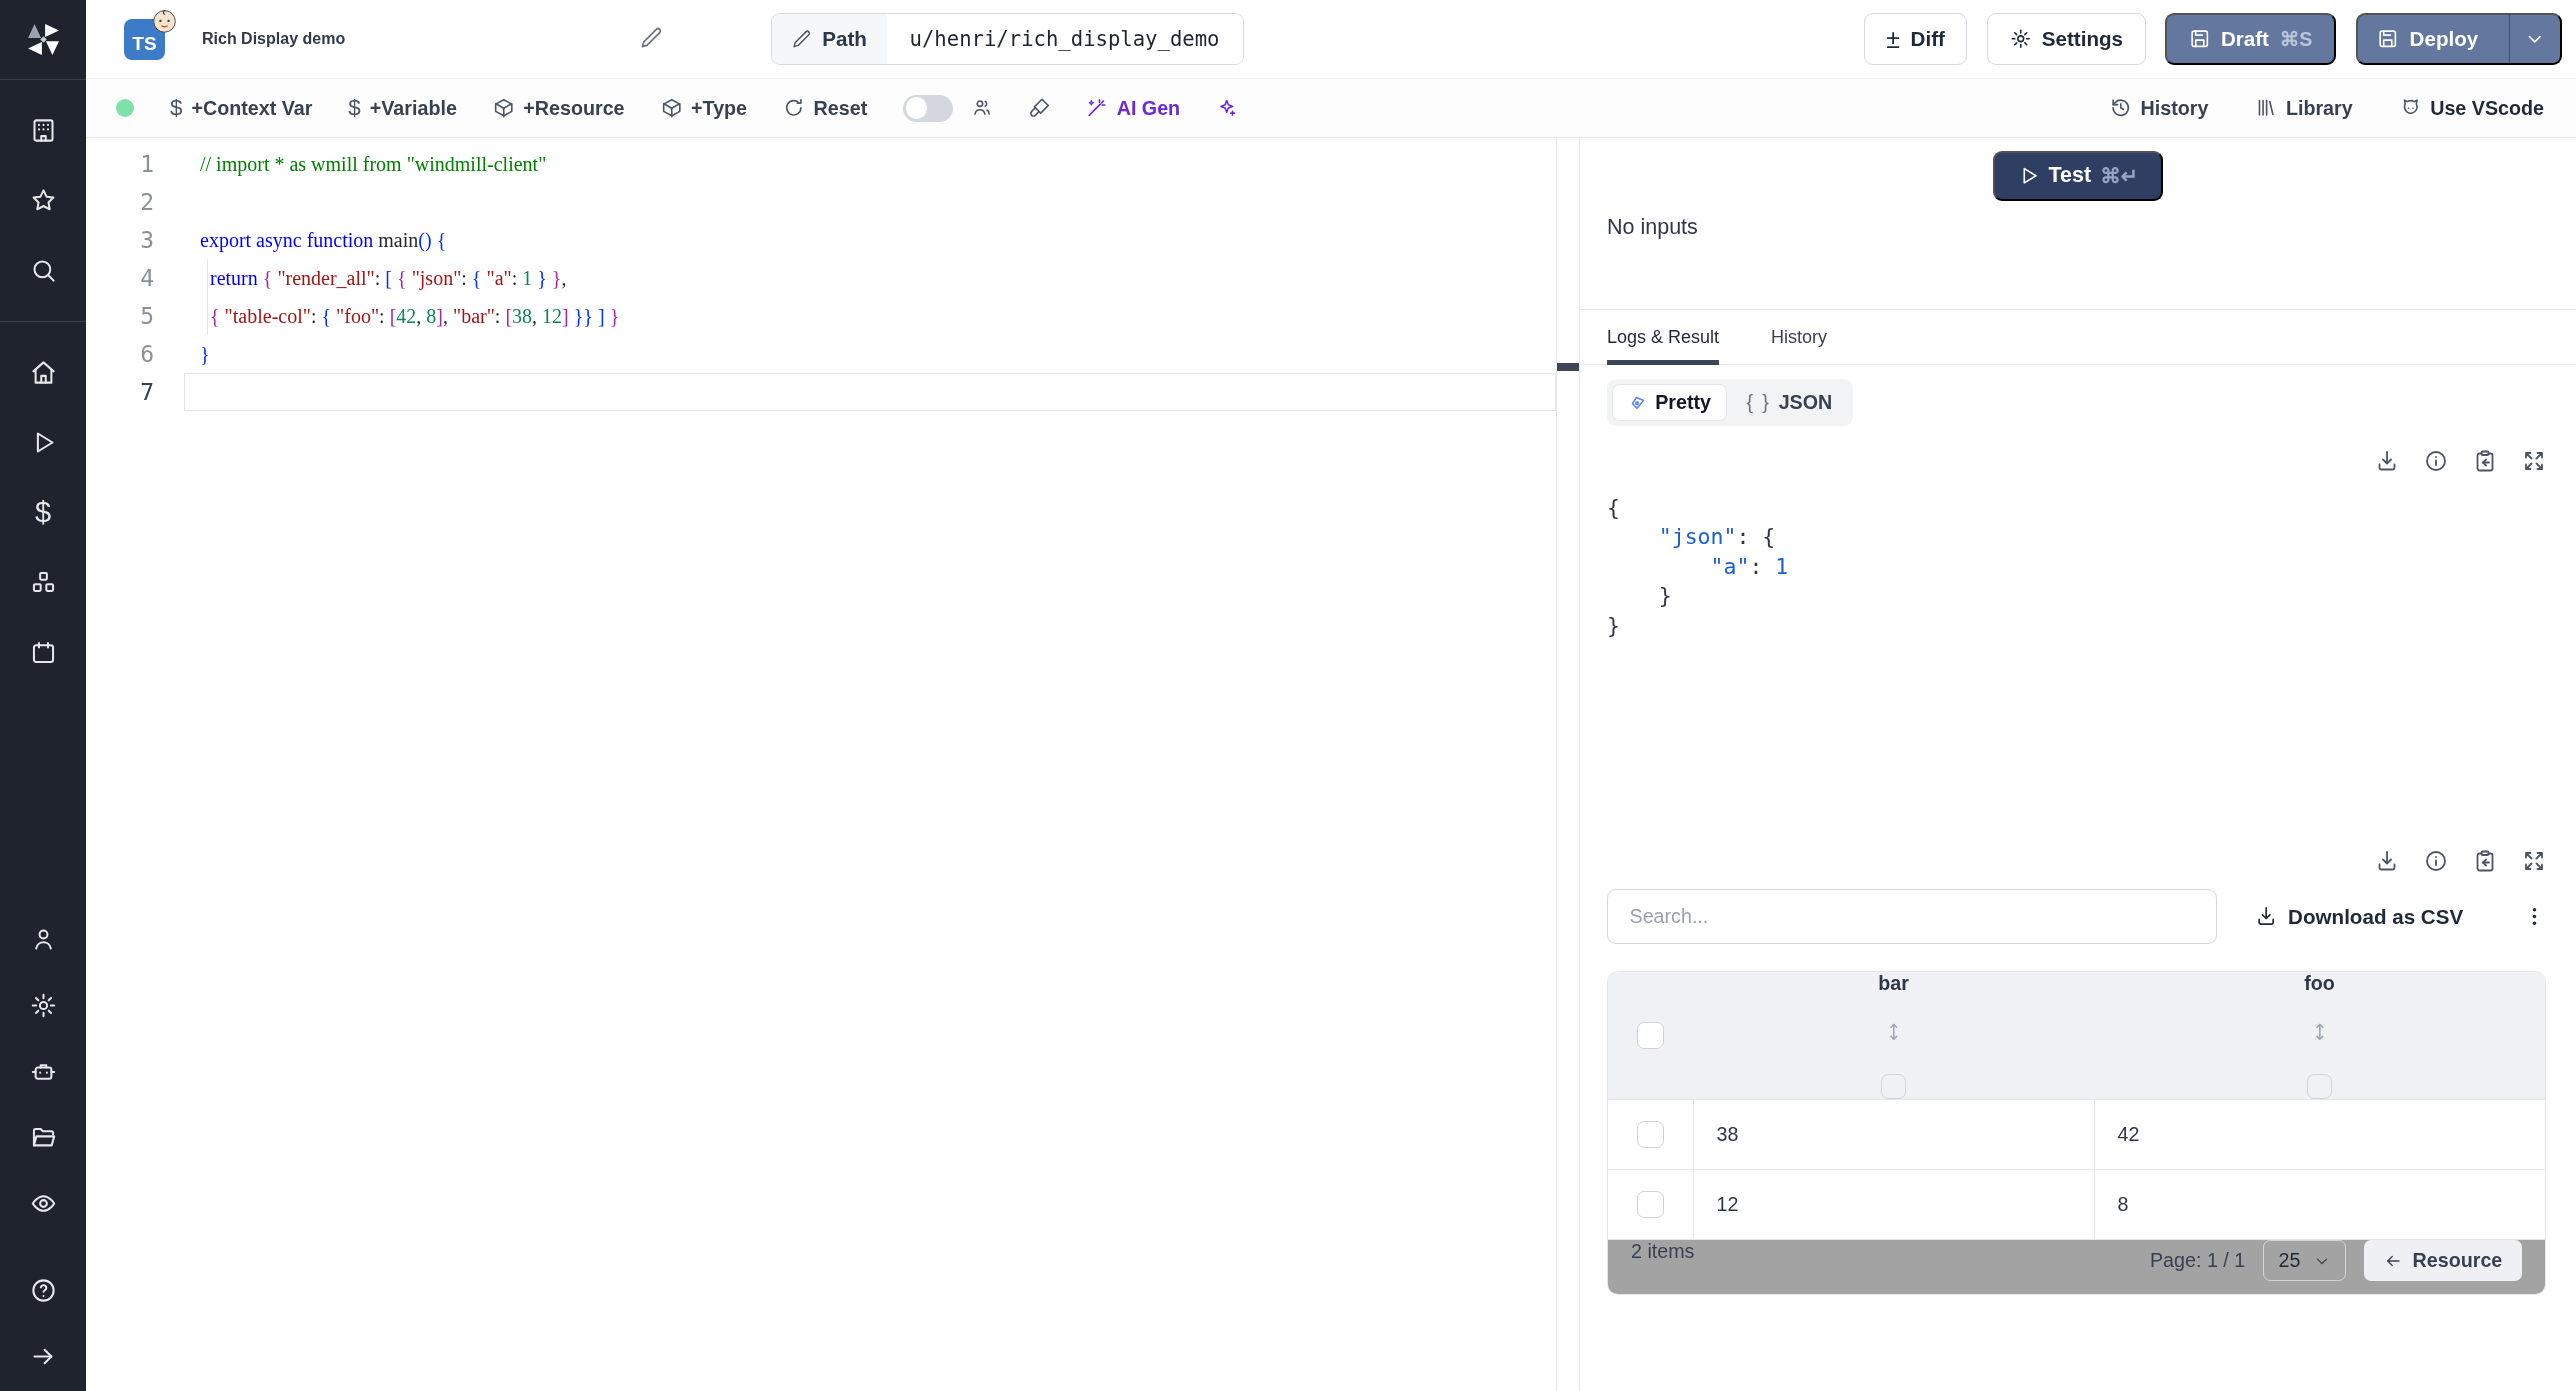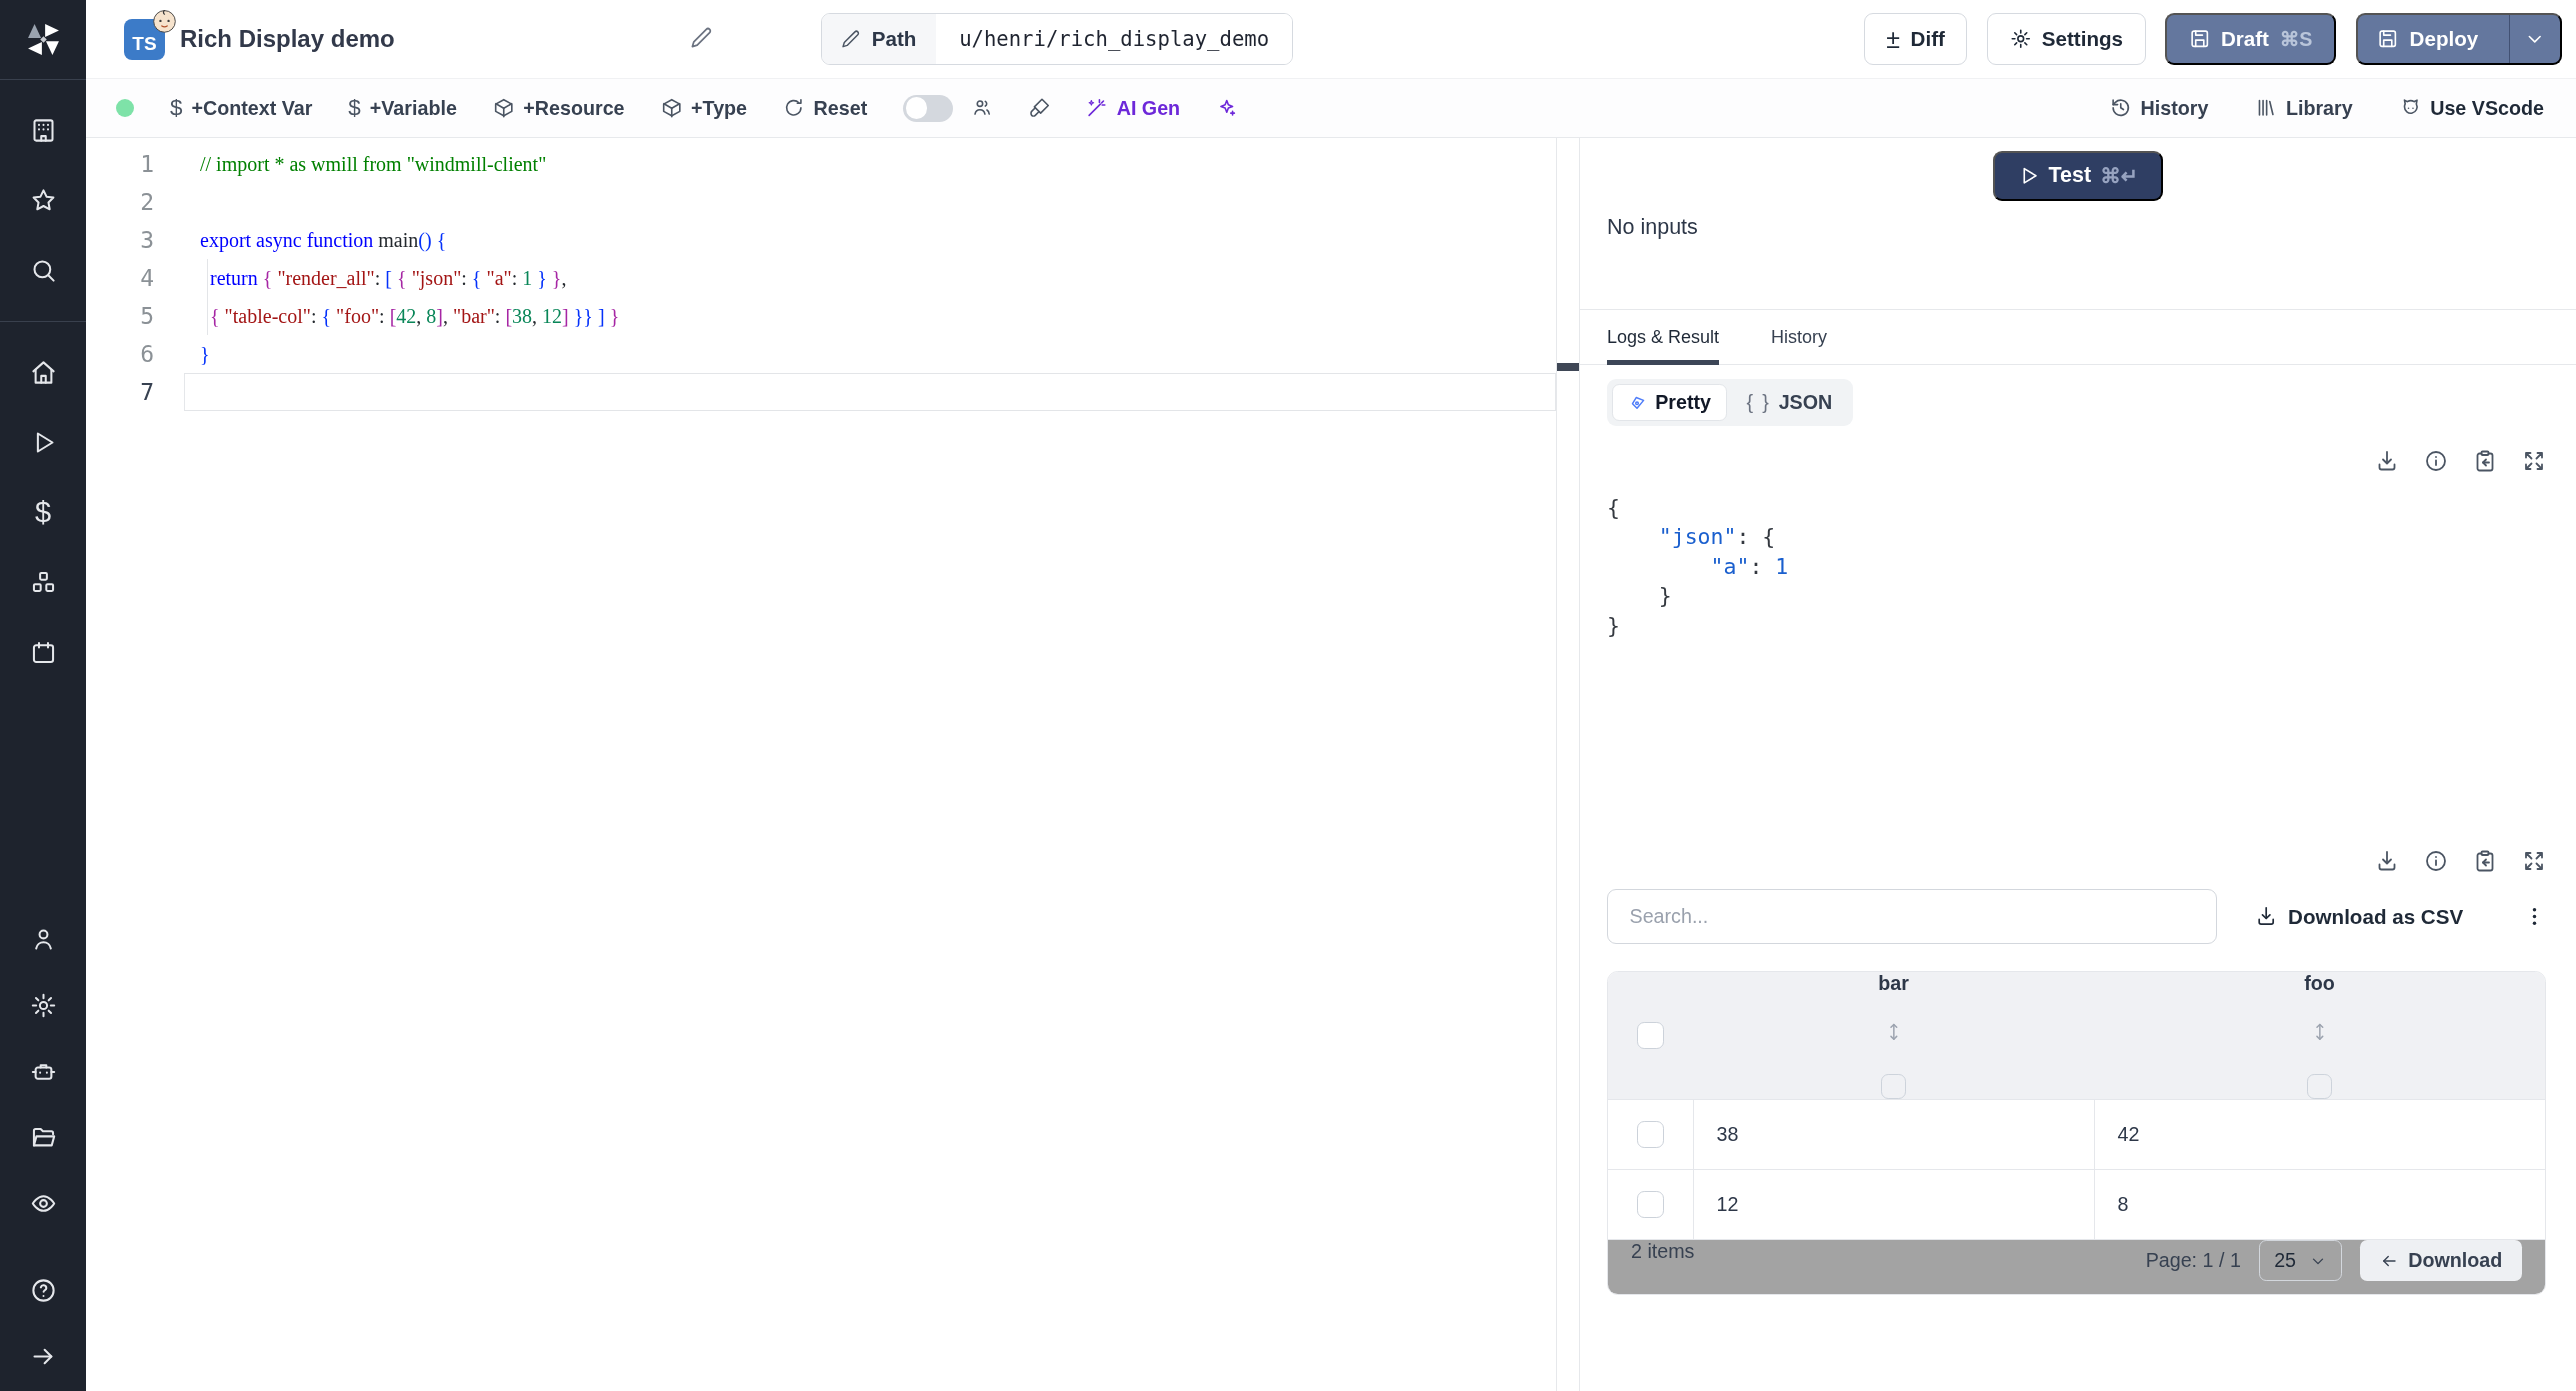--- a/index.html
+++ b/index.html
@@ -21,21 +21,21 @@
   .side-spacer { flex:1; }
   .side-bottom { padding-bottom:14.3px; gap:23px; }
 
   
   .main { flex:1; display:flex; flex-direction:column; min-width:0; }
 
   
   .topbar { height:79px; display:flex; align-items:center; padding:0 14.3px 0 38px; border-bottom:0.9px solid #f0f1f3; flex-shrink:0; }
   .ts-badge { position:relative; width:41px; height:41px; background:#3c7bc8; border-radius:8px; color:#fff; font-weight:700; font-size:19px; display:flex; align-items:flex-end; justify-content:center; padding-bottom:4.5px; flex-shrink:0; }
   .baby { position:absolute; top:-11.6px; right:-12.5px; width:27px; height:27px; }
-  .page-title { font-size:24px; font-weight:700; color:#32394a; margin-left:15px; white-space:nowrap; }
+  .page-title { font-size:16px; font-weight:700; color:#32394a; margin-left:37px; white-space:nowrap; }
   .edit-pencil { margin-left:295px; }
   .edit-pencil svg, .icon24 { width:23px; height:23px; stroke:#6b7280; fill:none; stroke-width:1.8; stroke-linecap:round; stroke-linejoin:round; }
   .path-pill { margin-left:108px; height:52px; display:flex; align-items:stretch; border:0.9px solid #d6dae0; border-radius:9px; overflow:hidden; }
   .path-left { display:flex; align-items:center; gap:10.7px; background:#f6f7f9; padding:0 19.7px; font-size:20.6px; font-weight:700; color:#2d3748; }
   .path-left svg { width:19.7px; height:19.7px; stroke:#4b5563; fill:none; stroke-width:1.8; stroke-linecap:round; stroke-linejoin:round; }
   .path-right { display:flex; align-items:center; padding:0 23px; font-family:"DejaVu Sans Mono", monospace; font-size:20.6px; color:#1f2430; background:#fff; }
   .topbar-right { margin-left:auto; display:flex; align-items:center; gap:19.7px; }
   .btn { display:flex; align-items:center; gap:10.7px; height:52px; padding:0 21.5px; border-radius:9px; font-size:20.6px; font-weight:700; cursor:pointer; white-space:nowrap; }
   .btn svg { width:21.5px; height:21.5px; fill:none; stroke-width:1.8; stroke-linecap:round; stroke-linejoin:round; }
   .btn-outline { background:#fff; border:0.9px solid #d6dae0; color:#1f2937; }
@@ -629,21 +629,21 @@
                   <span>25</span>
                   <svg viewBox="0 0 24 24">
                       <path d="M6 9.5l6 6 6-6"></path>
                     </svg>
                 </div>
                 <div class="prev-btn">
                   <svg viewBox="0 0 24 24">
                       <path d="M20 12H5"></path>
                       <path d="M11 6l-6 6 6 6"></path>
                     </svg>
-                  <span>Download</span>
+                  <span>Resource</span>
                 </div>
               </div>
             </div>
           </div>
 
         </div>
       </div>
     </div>
   </div>
 </div>

